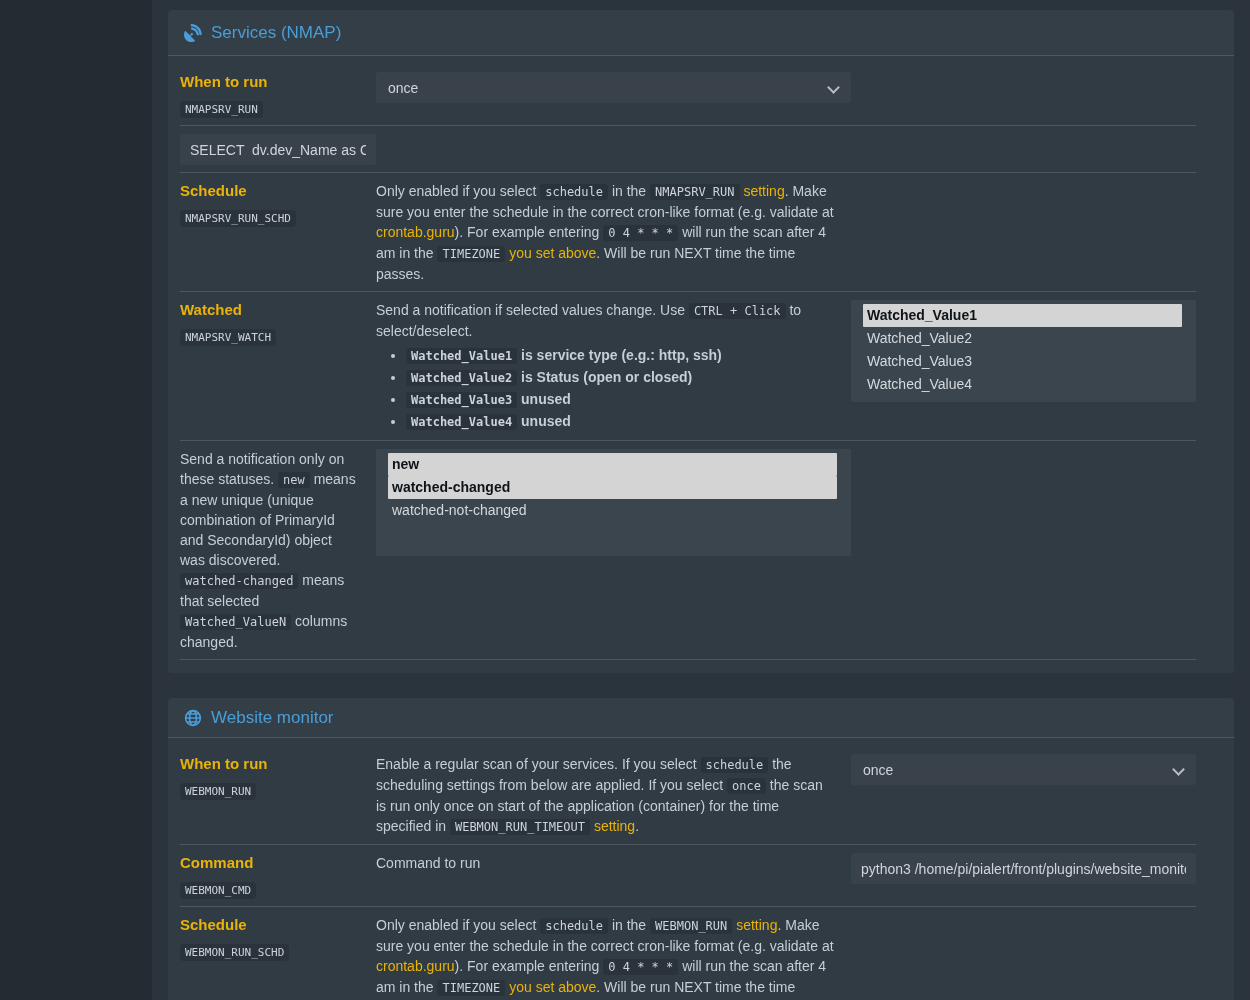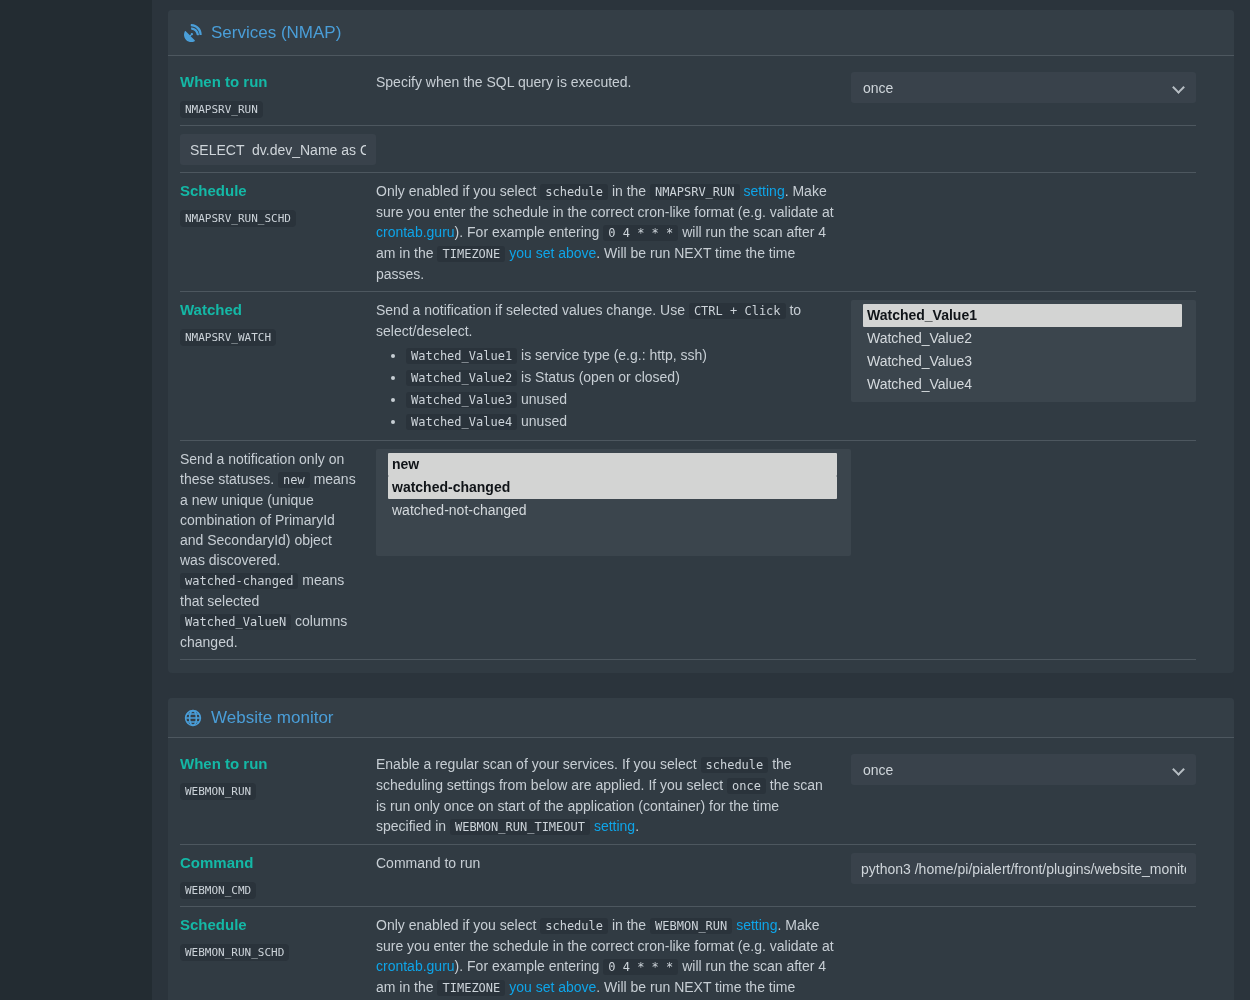--- a/index.html
+++ b/index.html
@@ -20,33 +20,33 @@
   .panel-header.compact{padding:9px 16px;}
   .hicon{display:flex;align-items:center;}
   .hicon svg{display:block;}
   .panel-body{padding:0 38px 13px 12px;}
   .panel-body .spacer{height:8px;}
   .srow{
     display:grid;grid-template-columns:196px 1fr 345px;
     padding:8px 0 7px;border-bottom:1px solid #4d575f;
   }
   .label-col{padding-right:10px;}
-  .label-name{font-size:15px;font-weight:bold;color:#14b8a6;line-height:19px;margin:0 0 8px;}
+  .label-name{font-size:15px;font-weight:bold;color:#eab308;line-height:19px;margin:0 0 8px;}
   .code-badge{
     display:inline-block;font-family:"DejaVu Sans Mono",monospace;font-size:11px;
     color:#ccd3d9;background:#2a333b;border-radius:4px;padding:2px 5px;line-height:13px;
   }
   .desc-col{color:#c7ced4;font-size:14px;line-height:20px;padding-right:16px;}
   .desc-col .code{
     font-family:"DejaVu Sans Mono",monospace;font-size:12px;color:#ccd3d9;
     background:#2a333b;border-radius:3px;padding:1px 5px;white-space:nowrap;
   }
-  .desc-col a.lnk{color:#0ea5e9;text-decoration:none;cursor:pointer;}
+  .desc-col a.lnk{color:#eab308;text-decoration:none;cursor:pointer;}
   .desc-col ul{margin:4px 0 0;padding-left:30px;}
-  .desc-col li{line-height:20px;margin:0 0 1px;}
+  .desc-col li{line-height:20px;margin:0 0 1px;font-weight:bold;}
   .ctl-col{position:relative;}
   .ctl-select{
     position:relative;height:31px;background:#39424b;border-radius:3px;
     display:flex;align-items:center;padding:0 12px;box-sizing:border-box;
     color:#cfd5da;font-size:14px;cursor:pointer;
   }
   .chev{
     position:absolute;right:13px;top:11px;width:7px;height:7px;
     border-right:2px solid #b6bdc3;border-bottom:2px solid #b6bdc3;
     transform:rotate(45deg);
@@ -78,21 +78,20 @@
       <span class="panel-title">Services (NMAP)</span>
     </div>
     <div class="panel-body">
       <div class="spacer"></div>
 
   <div class="srow">
     <div class="label-col">
       <div class="label-name">When to run</div>
       <span class="code-badge">NMAPSRV_RUN</span>
     </div>
-    <div class="desc-col">Specify when the SQL query is executed.</div>
     <div class="ctl-col">
             <div class="ctl-select">
               <span>once</span>
               <span class="chev"></span>
             </div>
           </div>
   </div>
 
   <div class="srow">
     <div class="ctl-col"><input class="ctl-text" type="text" value="SELECT  dv.dev_Name as Object_PrimaryID, cast({s-quote}" style=""></div>

